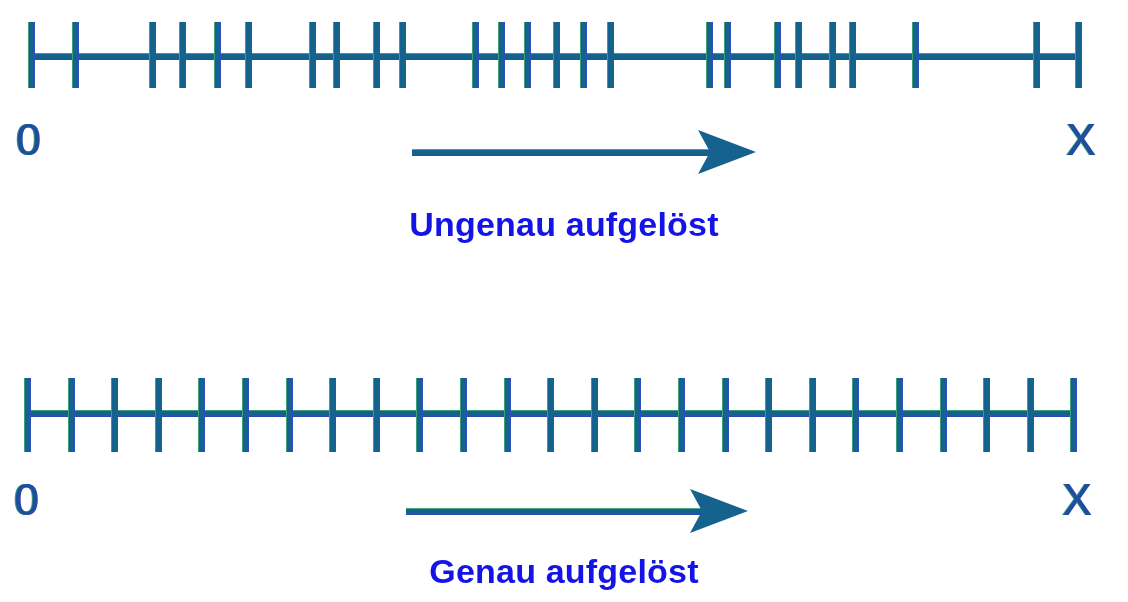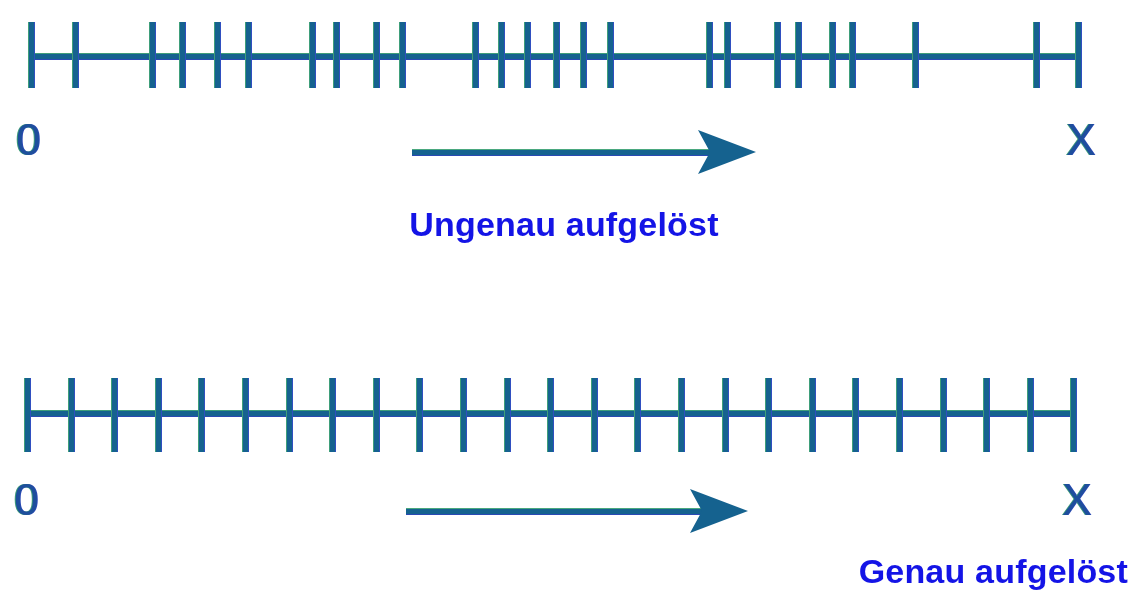--- a/index.html
+++ b/index.html
@@ -151,16 +151,16 @@
         <div class="tick" style="left: 1071px; top: 378px; height: 74px;"></div>
       </div>
     <span class="endpoint-label" style="left: 14px; top: 478px;">0</span>
     <span class="endpoint-label" style="left: 1062px; top: 478px;">X</span>
     <div class="arrow-wrap" style="left: 406px; top: 489px; width: 342px; height: 44px;">
       <div class="arrow-shaft" style="left: 0px; top: 20px; width: 296px;"></div>
       <svg class="arrow-head" width="60" height="44" viewBox="0 0 60 44" style="left: 282px; top: 0px;">
         <path d="M 2 0 L 60 22 L 2 44 L 14 22 Z" fill="#15628f"></path>
       </svg>
     </div>
-    <div class="caption" style="top: 552px; text-align: right;">Genau aufgelöst</div>
+    <div class="caption" style="top: 552px;">Genau aufgelöst</div>
   </div>
 
 </div>
 
 </body></html>

